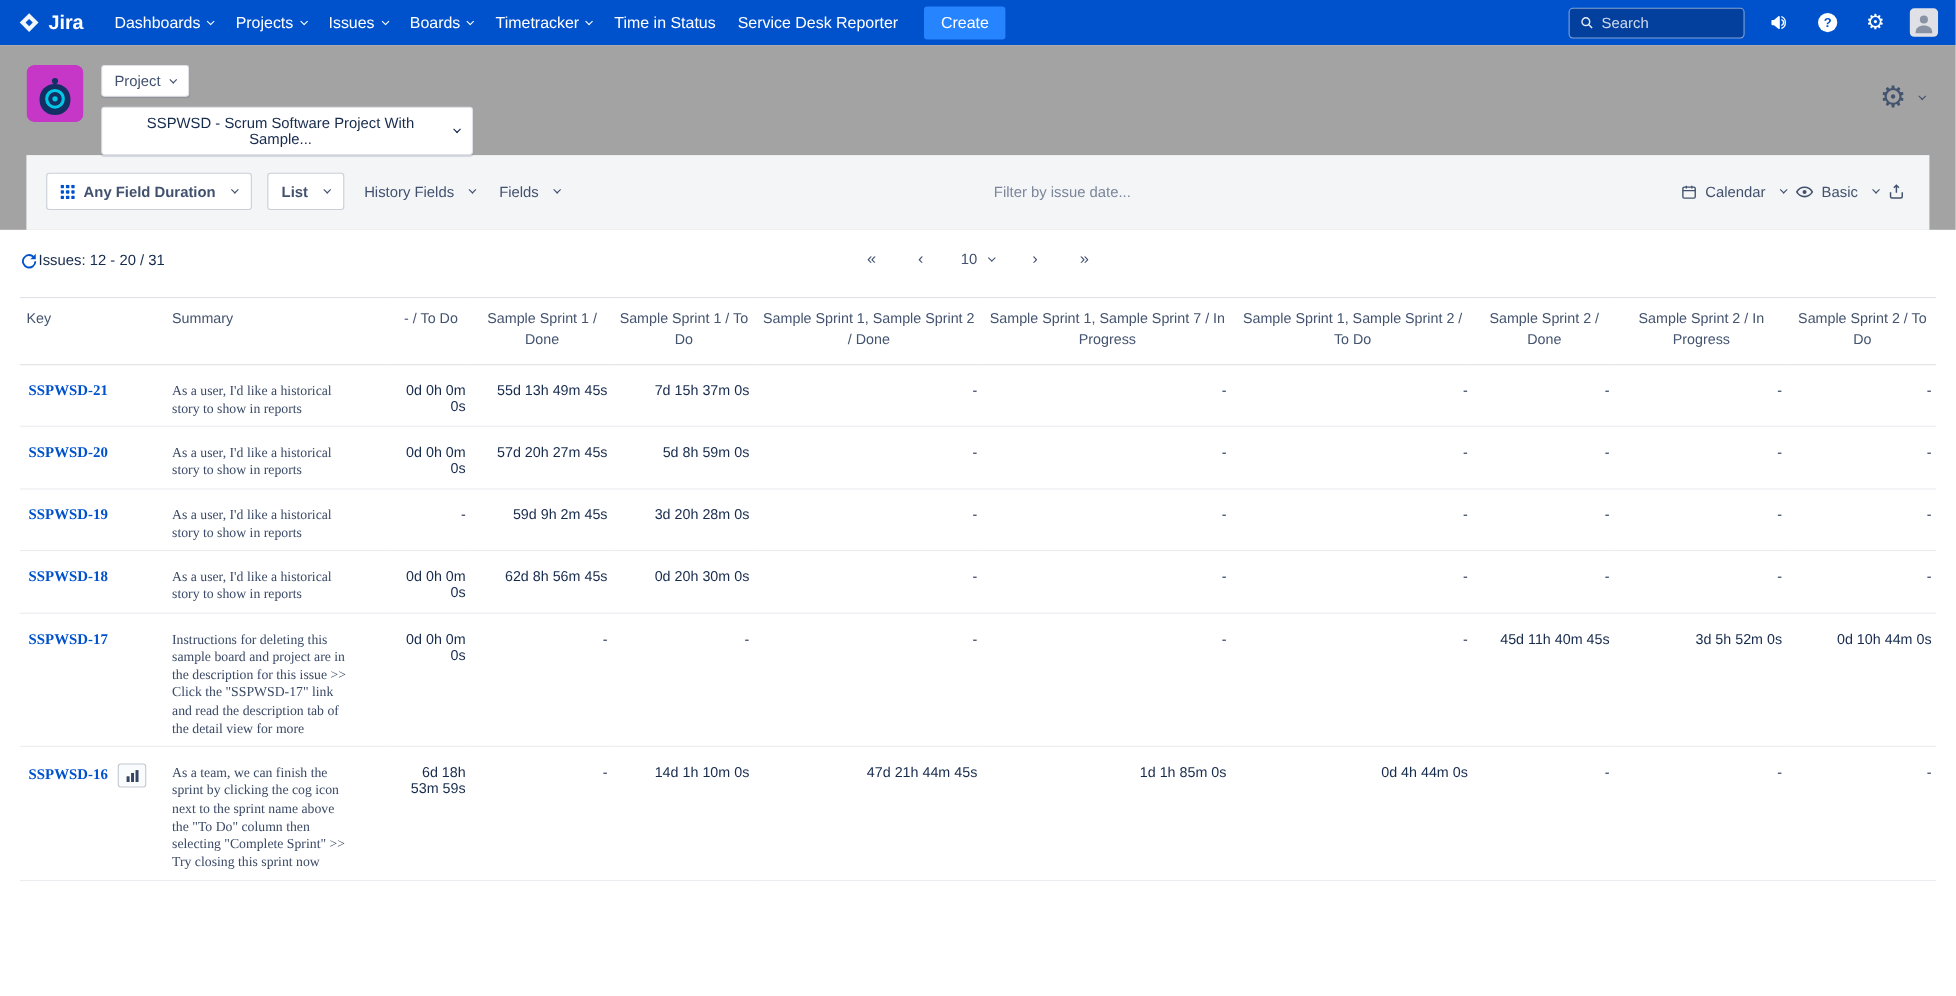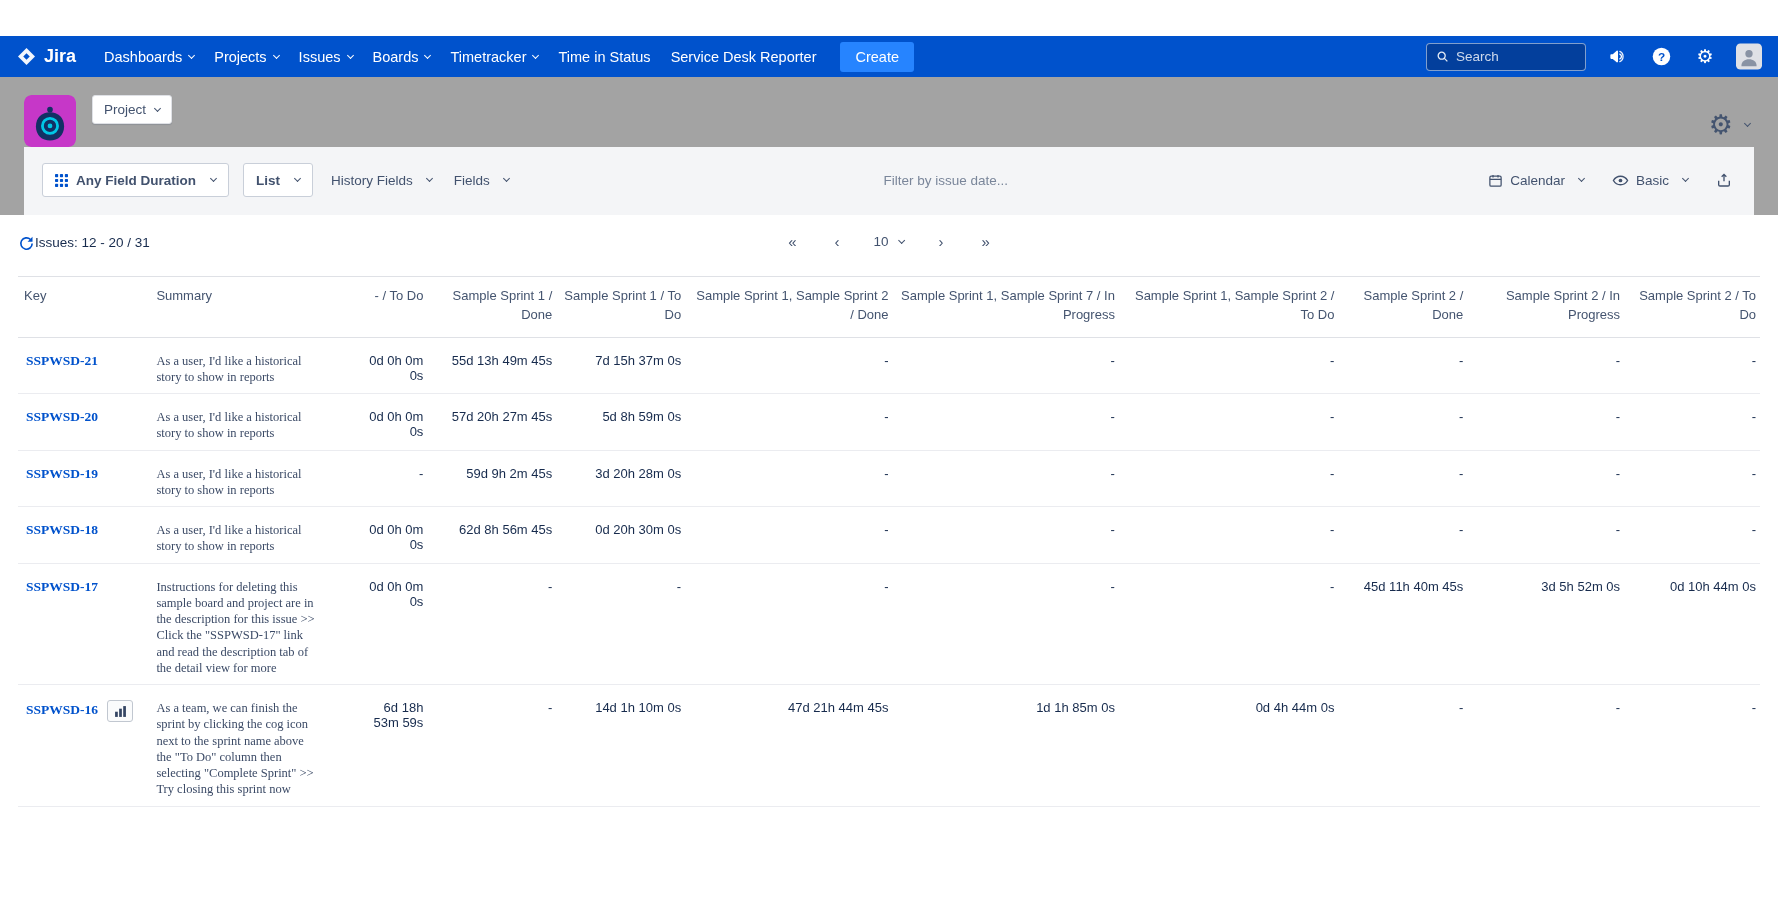--- a/index.html
+++ b/index.html
@@ -4,21 +4,21 @@
 <style>
   * { box-sizing: border-box; margin: 0; padding: 0; }
   html,body { width:1778px; height:905px; overflow:hidden; }
   body {
     font-family: "Liberation Sans", sans-serif;
     background:#fff; color:#172B4D;
   }
   
   .topnav {
     height:41px; background:#0052CC; display:flex; align-items:center;
-    padding:0 16px; color:#fff; gap:10px;margin-top:36px;
+    padding:0 16px; color:#fff; gap:10px;
   }
   .brand { display:flex; align-items:center; gap:7px; font-size:18px; font-weight:600; margin-right:18px; }
   .nav-items { display:flex; align-items:center; gap:20px; }
   .nav-item { display:flex; align-items:center; font-size:14.5px; font-weight:500; color:#ffffff; cursor:pointer; white-space:nowrap; }
   .chev { display:inline-block; width:6px; height:6px; border-right:2px solid currentColor; border-bottom:2px solid currentColor; transform:rotate(45deg); margin-left:7px; margin-top:-3px; }
   .chev.sm { width:5px; height:5px; border-width:1.7px; }
   .create-btn { background:#2684FF; color:#fff; border:none; border-radius:3px; font-family:inherit; font-size:14.5px; font-weight:500; padding:7px 15px; margin-left:14px; cursor:pointer; }
   .nav-right { margin-left:auto; display:flex; align-items:center; gap:18px; }
   .nav-search { display:flex; align-items:center; gap:7px; background:rgba(9,30,66,0.35); border:1px solid rgba(255,255,255,0.5); border-radius:4px; padding:4px 9px; width:160px; height:28px; }
   .nav-search input { background:transparent; border:none; outline:none; color:#fff; font-family:inherit; font-size:13.5px; width:100%; }
@@ -41,33 +41,33 @@
   
   .toolbar { display:flex; align-items:center; padding:16px 18px 18px 18px; background:#F4F5F7; gap:14px; }
   .tb-btn {
     display:inline-flex; align-items:center; gap:8px; background:#fff; color:#42526E;
     border:1px solid #C9CFD9; border-radius:3px; font-family:inherit; font-size:13.5px; font-weight:bold;
     height:34px; padding:0 12px; cursor:pointer;
   }
   .tb-text-btn { display:inline-flex; align-items:center; gap:7px; background:none; border:none; color:#42526E; font-family:inherit; font-size:13.5px; cursor:pointer; height:34px; padding:0 4px; }
   .filter-input { margin:0 auto; background:transparent; border:none; outline:none; font-family:inherit; font-size:13.5px; width:230px; color:#172B4D; }
   .filter-input::placeholder { color:#7A869A; }
-  .toolbar-right { display:flex; align-items:flex-end; gap:20px; }
+  .toolbar-right { display:flex; align-items:flex-end; }
   
   .results-bar { position:relative; padding:20px 18px 18px 18px; display:flex; align-items:flex-start; background:#fff; }
   .refresh-btn { background:none; border:none; cursor:pointer; display:flex; align-items:center; padding:0; }
   .issues-count { font-size:13.5px; color:#172B4D; }
   .pagination { position:absolute; left:50%; top:16px; transform:translateX(-50%); display:flex; align-items:center; gap:30px; color:#42526E; }
   .pg-btn { background:none; border:none; color:#42526E; font-family:inherit; font-size:15px; cursor:pointer; padding:2px 4px; }
   .pg-size { display:inline-flex; align-items:center; gap:4px; font-size:13.5px; }
   
   .issues-table-wrap { padding:6px 18px 0 18px; }
   table { width:100%; border-collapse:collapse; table-layout:fixed; }
   thead th {
-    font-size:13px; font-weight:normal; color:#44546F; text-align:right;
+    font-size:13px; font-weight:normal; color:#44546F; 
     vertical-align:top; padding:10px 4px 12px 6px; line-height:1.45;
     border-top:1px solid #DFE1E6; border-bottom:1px solid #DFE1E6;
   }
   thead th.al { text-align:left; }
   tbody td { font-size:13px; color:#172B4D; vertical-align:top; text-align:right; padding:15px 4px 8px 6px; border-bottom:1px solid #EBECF0; }
   tbody td.al { text-align:left;font-family:Liberation Serif, serif; }
   td.col-key a { color:#0052CC; text-decoration:none; font-size:13.5px; font-weight:600; }
   td.col-key { padding-left:8px; white-space:nowrap; }
   .summary-text { max-width:162px; font-size:12.5px; line-height:1.3; color:#3B4A66; }
   .chart-btn { display:inline-flex; align-items:center; justify-content:center; margin-left:9px; width:26px; height:22px; background:#FAFBFC; border:1px solid #C1C7D0; border-radius:3px; cursor:pointer; vertical-align:middle; }
@@ -158,20 +158,24 @@
           <circle cx="24" cy="13.5" r="2.6" fill="#123064"></circle>
           <path d="M11 29c0-8 5.5-13 13-13s13 5 13 13-5.5 13-13 13-13-5-13-13z" fill="#123064"></path>
           <circle cx="24" cy="28.5" r="7" fill="none" stroke="#00C7E6" stroke-width="2.6"></circle>
           <circle cx="24" cy="28.5" r="2.2" fill="#00C7E6"></circle>
         </svg>
     </div>
     <div class="picker-col">
       <button class="chip-btn">
         <span>Project</span>
         <span class="chev sm" style="margin-left:9px;"></span>
+      </button>
+      <button class="chip-btn project-select">
+        <span>SSPWSD - Scrum Software Project With Sample...</span>
+        <span class="chev sm"></span>
       </button>
     </div>
     <div class="settings-corner">
       <span class="gear-glyph">⚙</span>
       <span class="chev sm"></span>
     </div>
   </div>
 
   <div class="toolbar">
     <button class="tb-btn">

